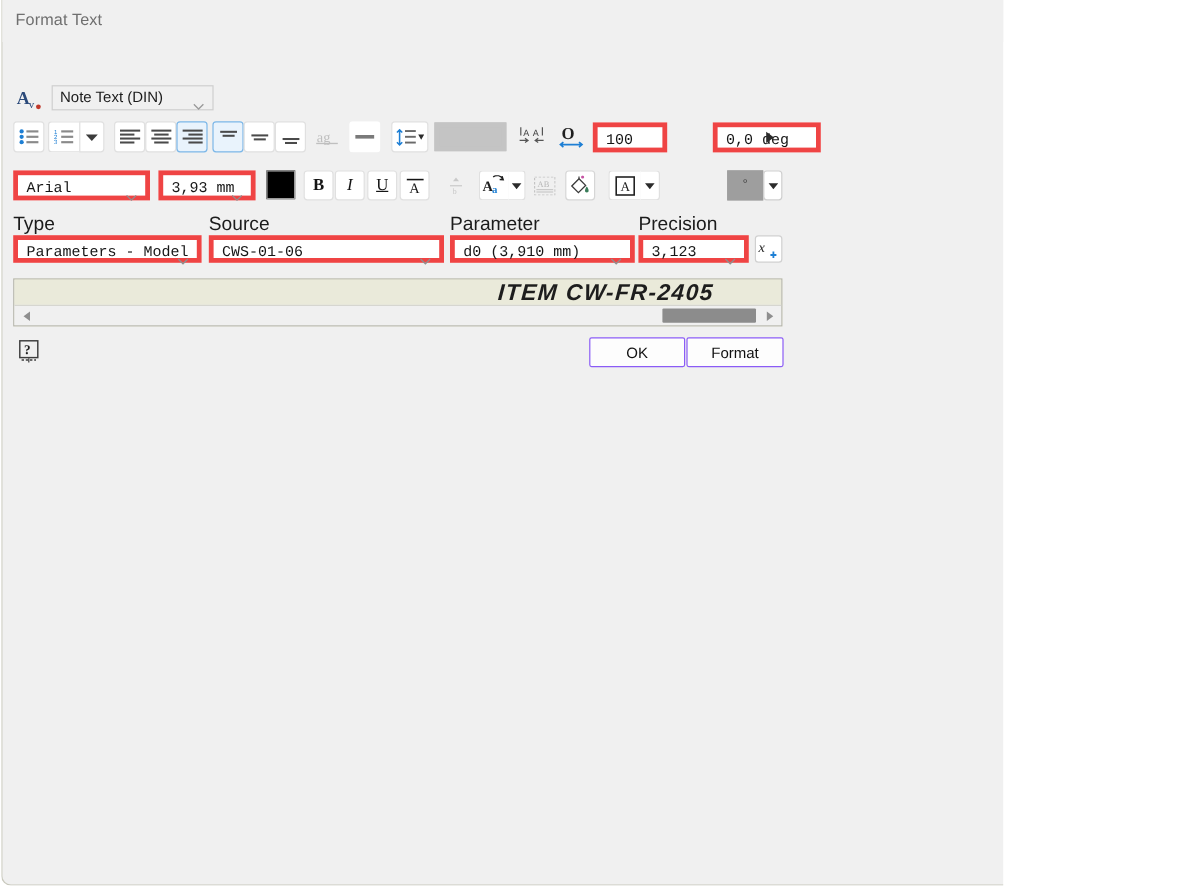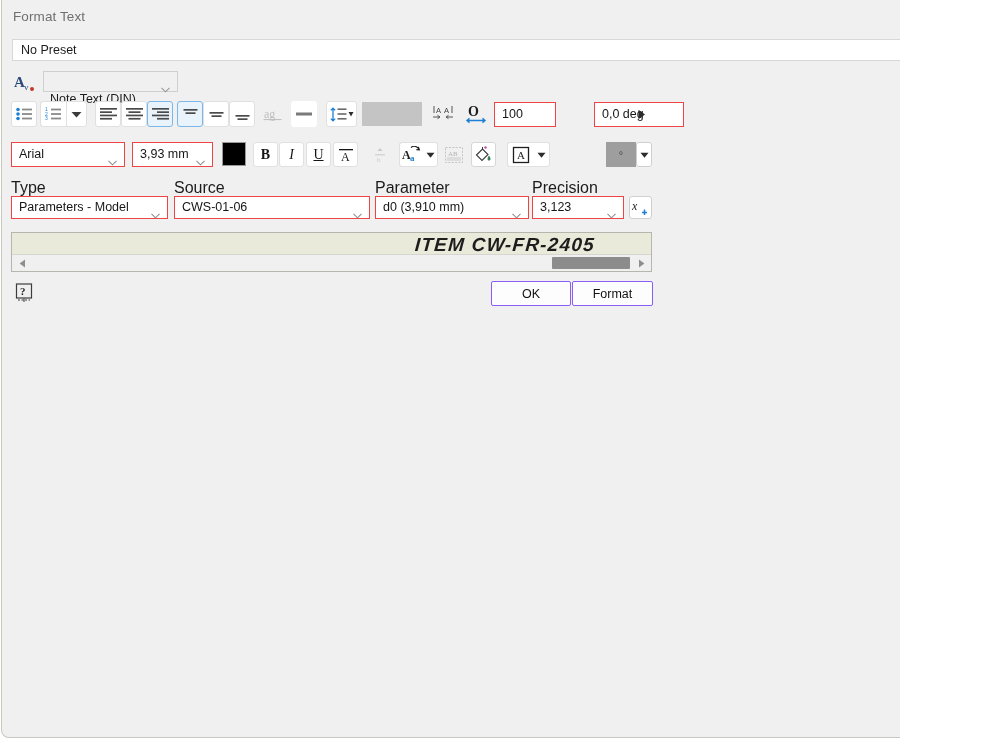--- a/index.html
+++ b/index.html
@@ -3,21 +3,21 @@
 <meta charset="utf-8">
 <style>
   html, body {
     margin: 0;
     padding: 0;
     background: #ffffff;
     font-family: "Liberation Sans", sans-serif;
   }
   #app {
     position: relative;
-    width: 900px;
+    width: 836px;
     height: 740px;
     overflow: hidden;
     background: #ffffff;
   }
 
   
   .window {
     position: absolute;
     left: 1px;
     top: 0px;
@@ -122,21 +122,21 @@
     left: 41px;
     top: 4px;
     width: 135px;
     height: 21px;
     background: #f0f0f0;
     border: 1px solid #cfcfcf;
     box-sizing: border-box;
   }
   .style-combo .val {
     position: absolute;
-    left: 6px; top: 20px;
+    left: 6px; top: 2px;
     font-size: 12.5px;
     color: #1b1b1b;
   }
   .style-combo .caret {
     position: absolute;
     right: 7px; top: 7px;
   }
 
   
   .tb {
@@ -162,22 +162,23 @@
 
   
   .para-row { position:absolute; left:0; top:99px; width:100%; height:32px; }
 
   
   .font-row { position:absolute; left:0; top:139px; width:100%; height:32px; }
 
   .field {
     position: absolute;
     background: #ffffff;
-    border: 1px solid #ef4444;
-    box-sizing: border-box;
+    border: 4px solid #ef4444;
+    box-sizing: border-box;
+    font-family: Liberation Mono, monospace;
   }
   .field .val {
     position: absolute;
     left: 7px;
     top: 4px;
     font-size: 12.5px;
     color: #161616;
     white-space: nowrap;
   }
   .field .caret { position:absolute; right:7px; top:9px; }
@@ -290,41 +291,20 @@
 
     <div class="titlebar">
       <div class="title-text">Format Text</div>
       <div class="close-btn">
         <svg width="13" height="13" viewBox="0 0 13 13">
           <path d="M1 1 L12 12 M12 1 L1 12" stroke="#8a8a8a" stroke-width="1.2" fill="none"></path>
         </svg>
       </div>
     </div>
 
-    <div class="preset-row">
-      <div class="preset-combo">
-        <div class="val">No Preset</div>
-        <div class="caret">
-          <svg width="9" height="6" viewBox="0 0 9 6">
-              <path d="M0.5 0.8 L4.5 4.8 L8.5 0.8" stroke="#9a9a9a" stroke-width="1.1" fill="none"></path>
-            </svg>
-        </div>
-      </div>
-      <div class="plus-btn">
-        <svg width="19" height="19" viewBox="0 0 19 19">
-          <path d="M9.5 2.5 L9.5 16.5 M2.5 9.5 L16.5 9.5" stroke="#5a5a5a" stroke-width="2.1" fill="none"></path>
-        </svg>
-      </div>
-      <div class="gear-btn">
-        <svg width="20" height="20" viewBox="0 0 20 20">
-          <path fill="#585858" d="M10 6.2a3.8 3.8 0 100 7.6 3.8 3.8 0 000-7.6zm0 5.7a1.9 1.9 0 110-3.8 1.9 1.9 0 010 3.8z"></path>
-          <path fill="#585858" d="M17.4 11.3l-1.5-.6a6 6 0 000-1.4l1.5-.6-.9-2.2-1.5.5a6 6 0 00-1-1L14.5 4l-2.2-.9-.6 1.5a6 6 0 00-1.4 0L9.7 3.1 7.5 4l.5 1.5a6 6 0 00-1 1L5.5 6l-.9 2.2 1.5.6a6 6 0 000 1.4l-1.5.6.9 2.2 1.5-.5a6 6 0 001 1L7.5 16l2.2.9.6-1.5a6 6 0 001.4 0l.6 1.5 2.2-.9-.5-1.5a6 6 0 001-1l1.5.5z"></path>
-        </svg>
-      </div>
-    </div>
 
     <div class="style-row">
       <div class="style-icon">
         <svg width="22" height="22" viewBox="0 0 22 22">
           <text x="1" y="16" font-family="Liberation Serif, serif" font-size="15" font-weight="bold" fill="#2b4a7a">A</text>
           <text x="11" y="19" font-family="Liberation Serif, serif" font-size="9" fill="#2b4a7a">v</text>
           <circle cx="19" cy="18" r="2" fill="#c0392b"></circle>
         </svg>
       </div>
       <div class="style-combo">

